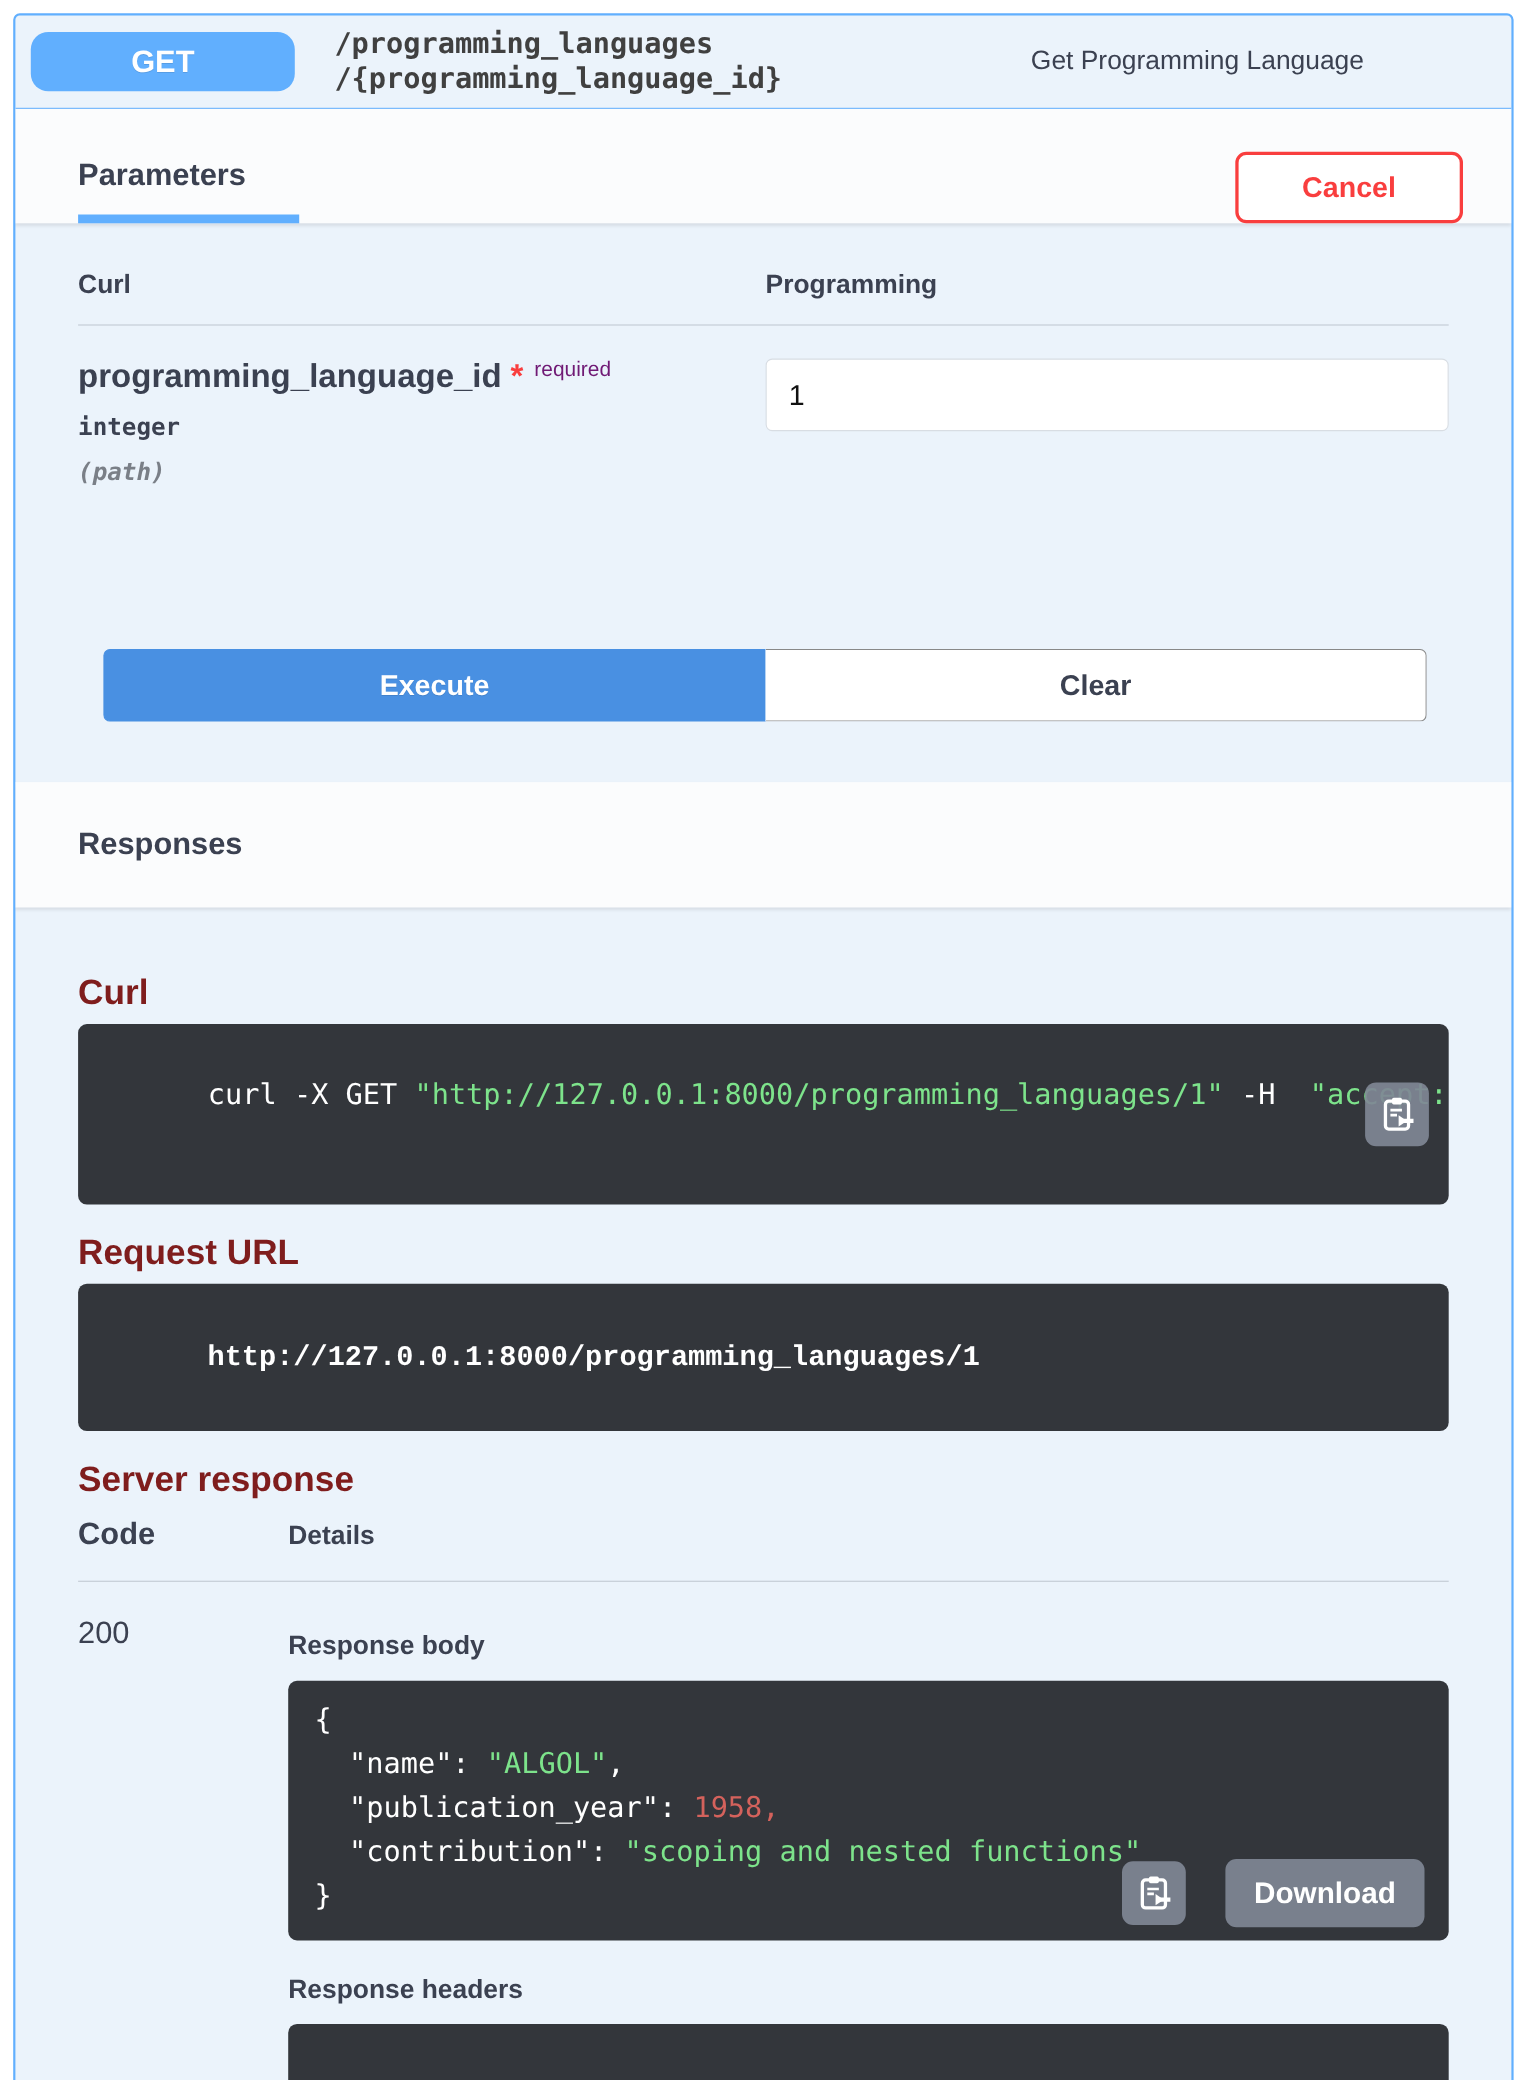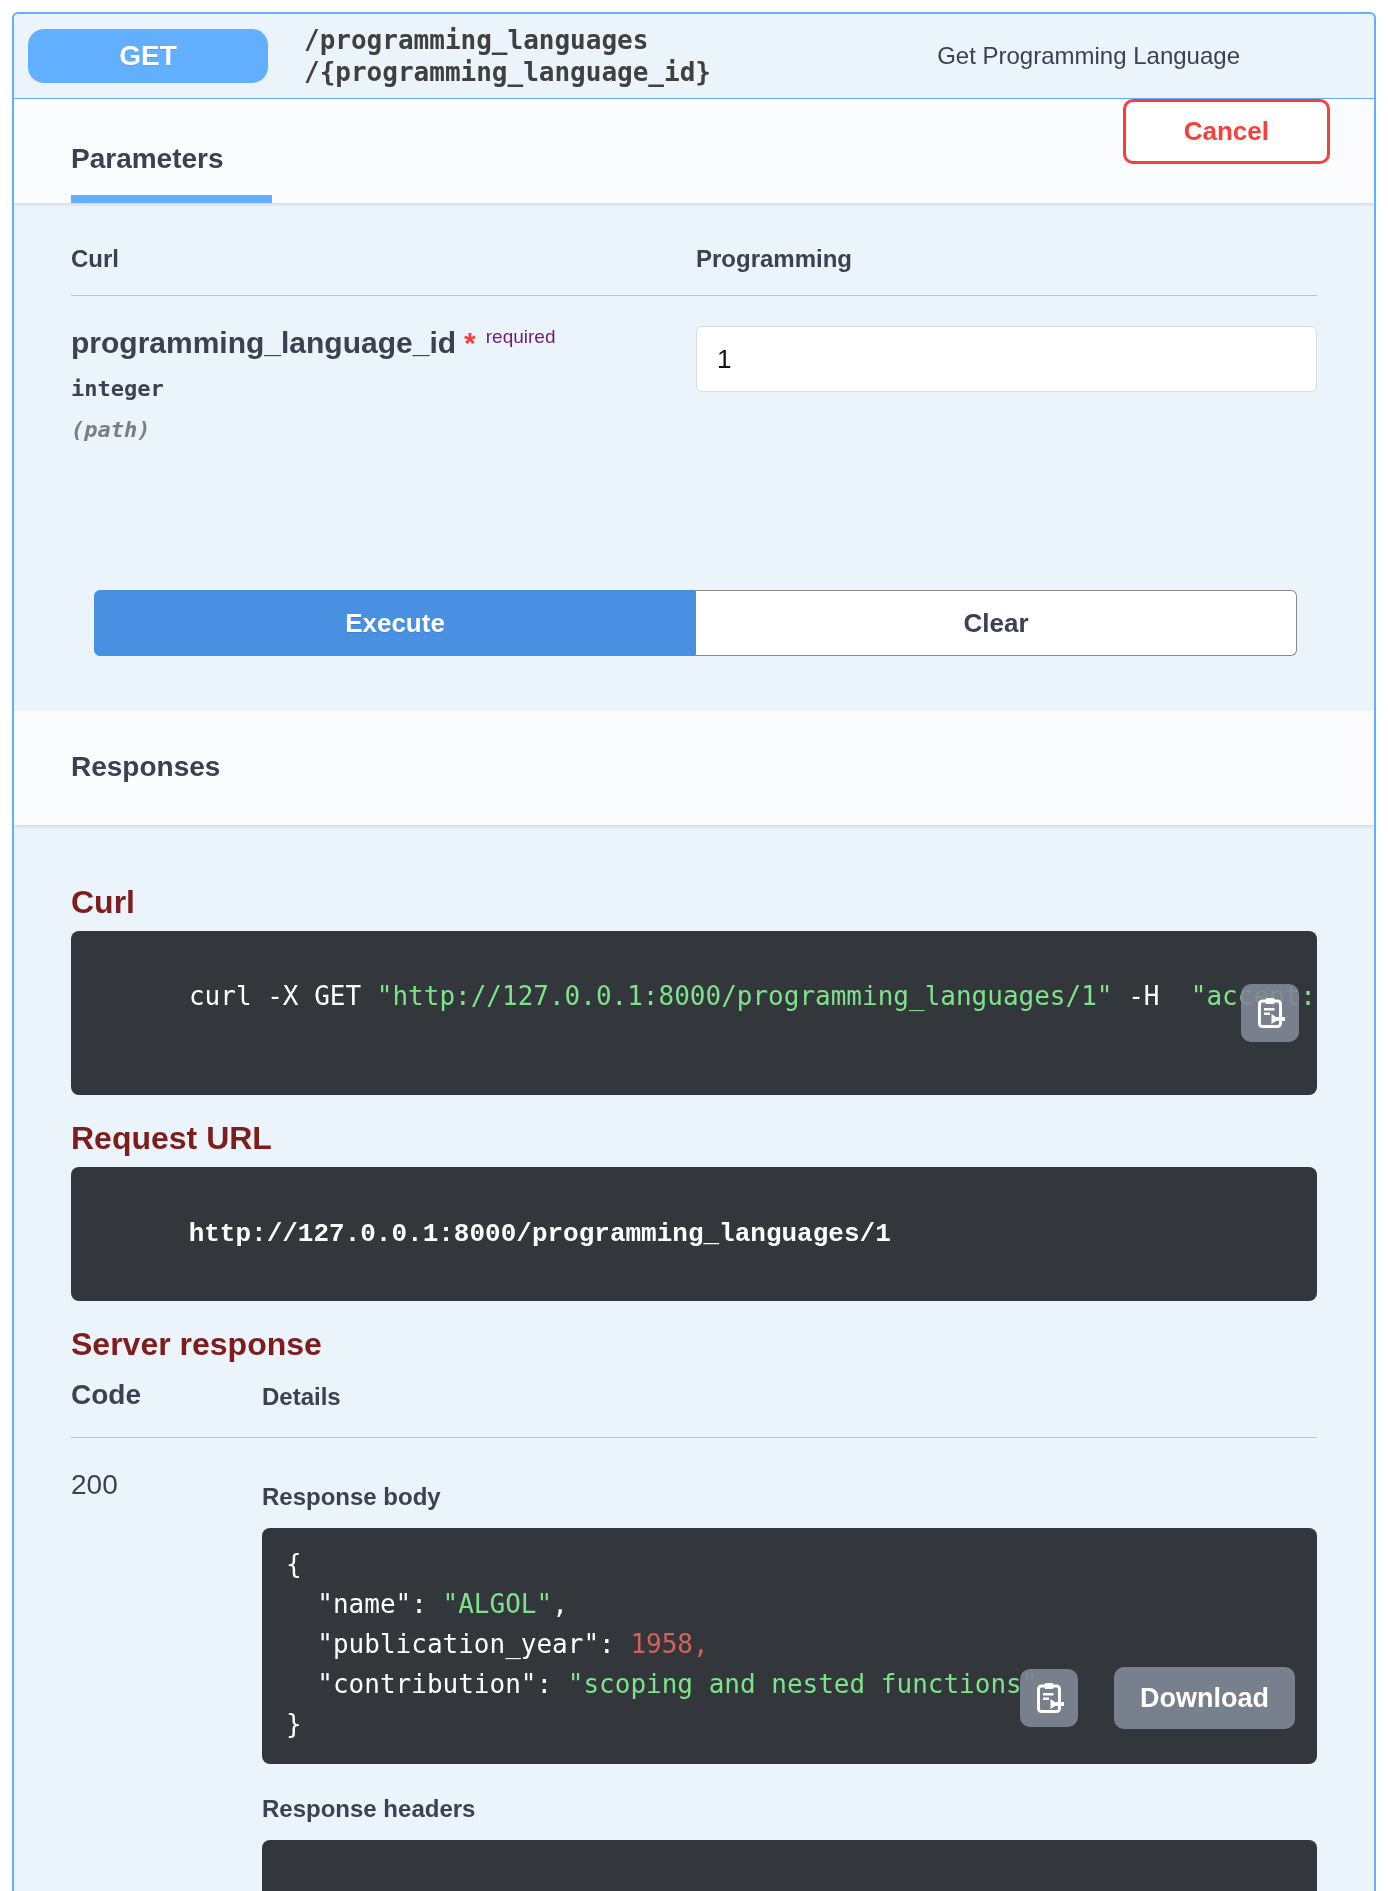--- a/index.html
+++ b/index.html
@@ -42,21 +42,21 @@
     margin-left:auto; margin-right:120px;
     font-size:24px; color:#3b4151;
   }
   
   .band {
     background:#fbfcfd;
     box-shadow:0 2px 3px rgba(0,0,0,.09);
     position:relative; z-index:2;
   }
   .params-band {
-    display:flex; justify-content:space-between; align-items:flex-start;
+    display:flex; justify-content:space-between; align-items:flex-end;
     padding:0 44px 0 57px;
   }
   .params-band h4 {
     margin:0; display:inline-block;
     padding:44px 48px 20px 0;
     border-bottom:8px solid #61affe;
     font-size:28px; font-weight:bold; color:#3b4151;
   }
   .cancel-btn {
     background:#fff; color:#f93e3e;
@@ -162,21 +162,21 @@
   .details-col { flex:1; }
   .sub-label { font-size:24px; font-weight:bold; color:#3b4151; line-height:30px; margin:14px 0 16px; }
   .respbody-block {
     padding:16px 24px 20px;
     font-family:"DejaVu Sans Mono", monospace;
     font-size:26px; line-height:40px;
     overflow:hidden;
   }
   .code-line { white-space:pre; }
   .body-actions {
-    position:absolute; right:22px; bottom:35px;
+    position:absolute; right:22px; bottom:12px;
     display:flex; align-items:center; gap:36px;
   }
   .body-actions .copy-btn { position:static; transform:none; }
   .download-btn {
     background:rgba(127,135,149,.92); color:#fff;
     border:none; border-radius:10px;
     height:62px; padding:0 26px;
     font-family:"Liberation Sans", sans-serif;
     font-size:27px; font-weight:bold; cursor:pointer;
   }

